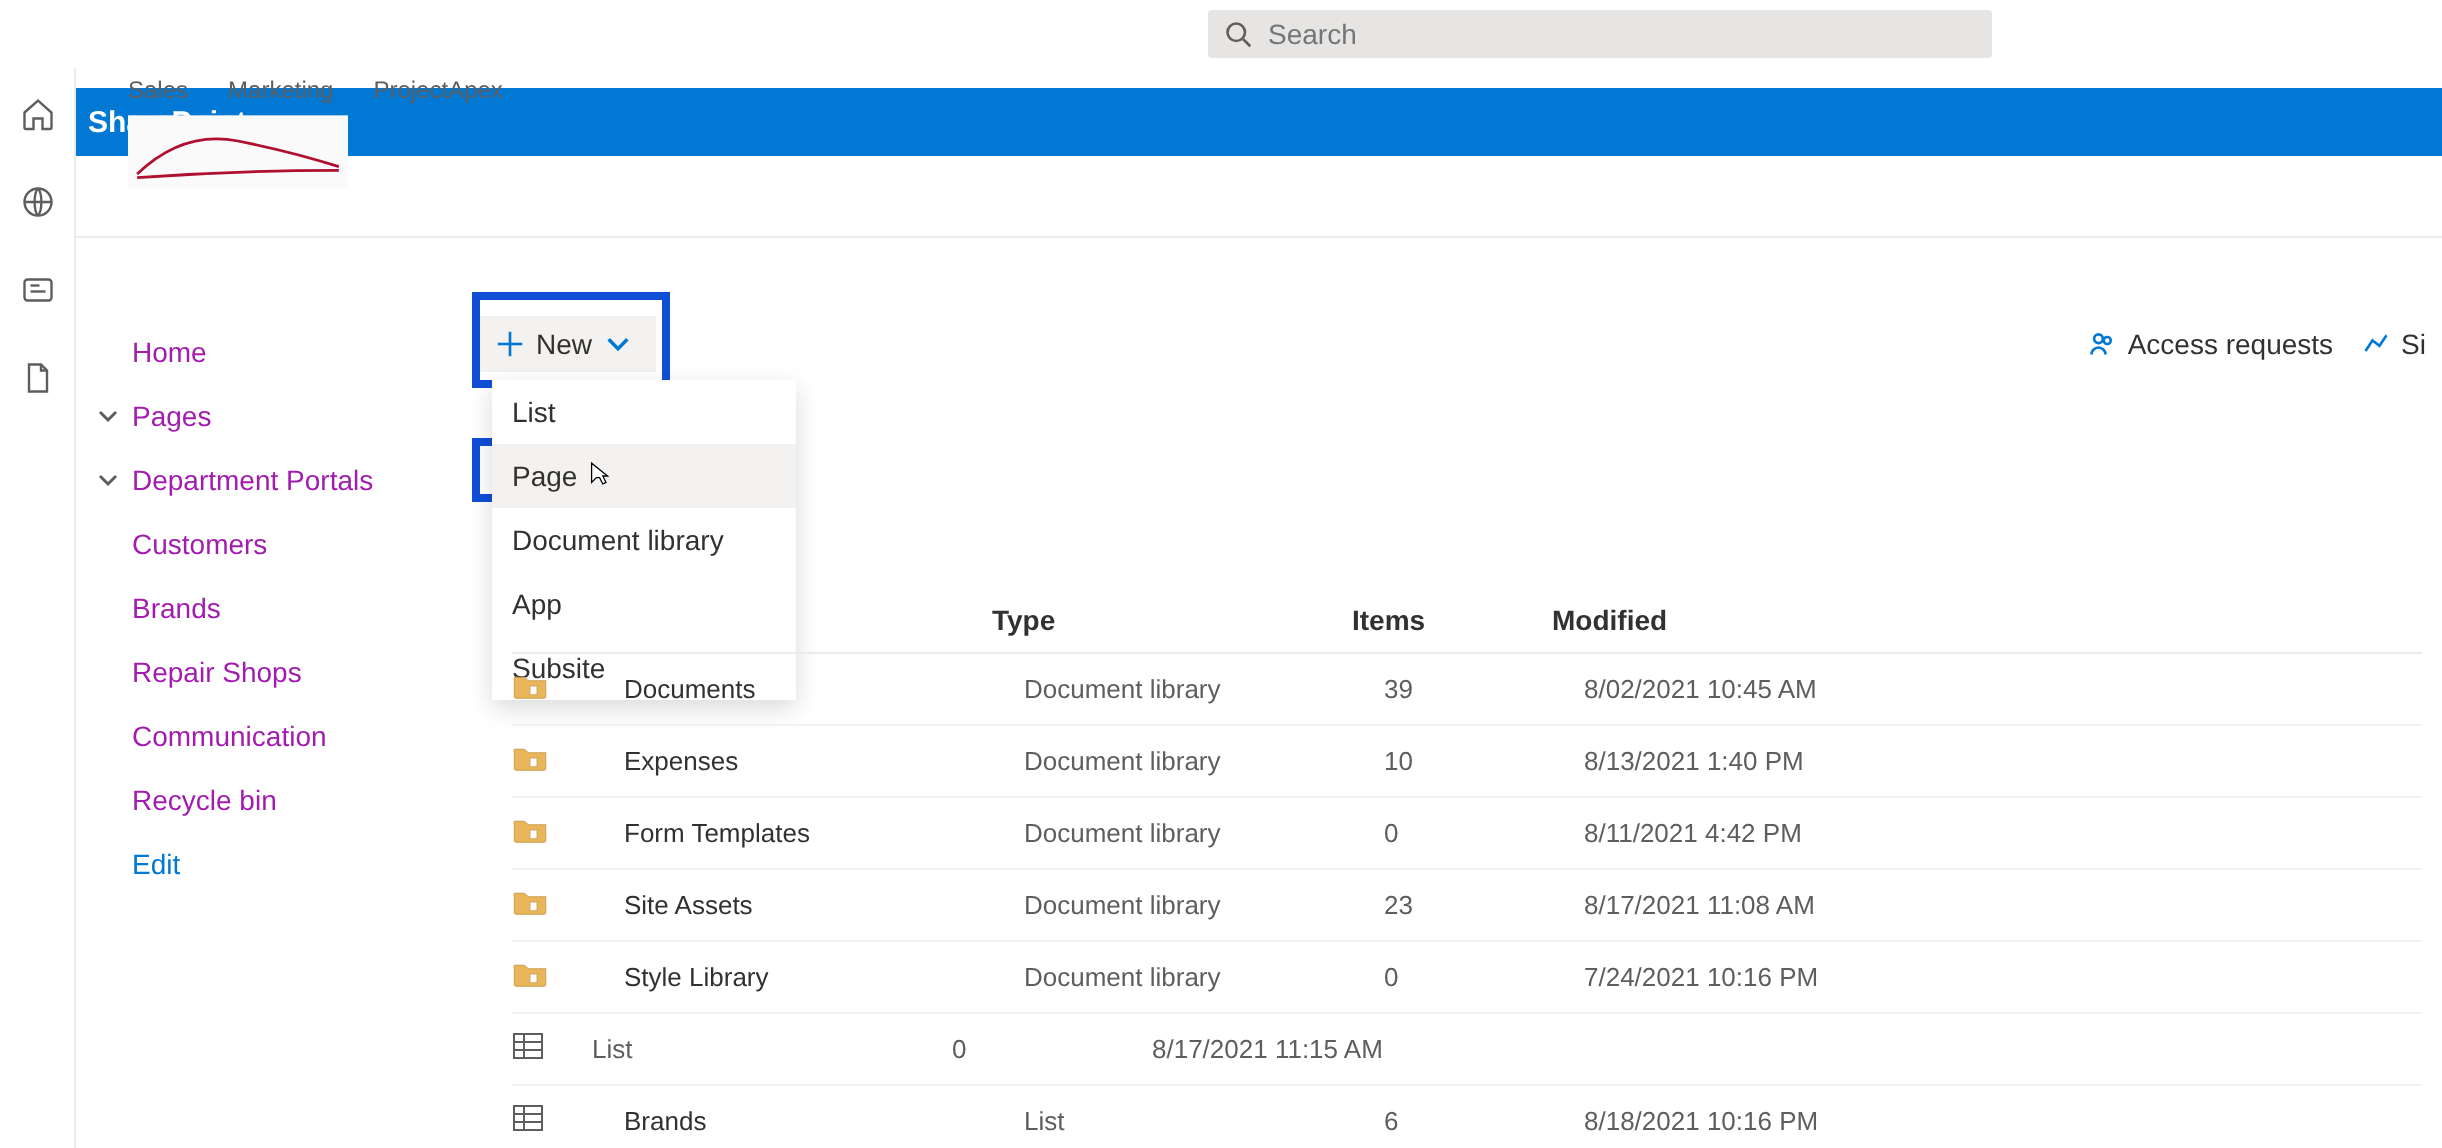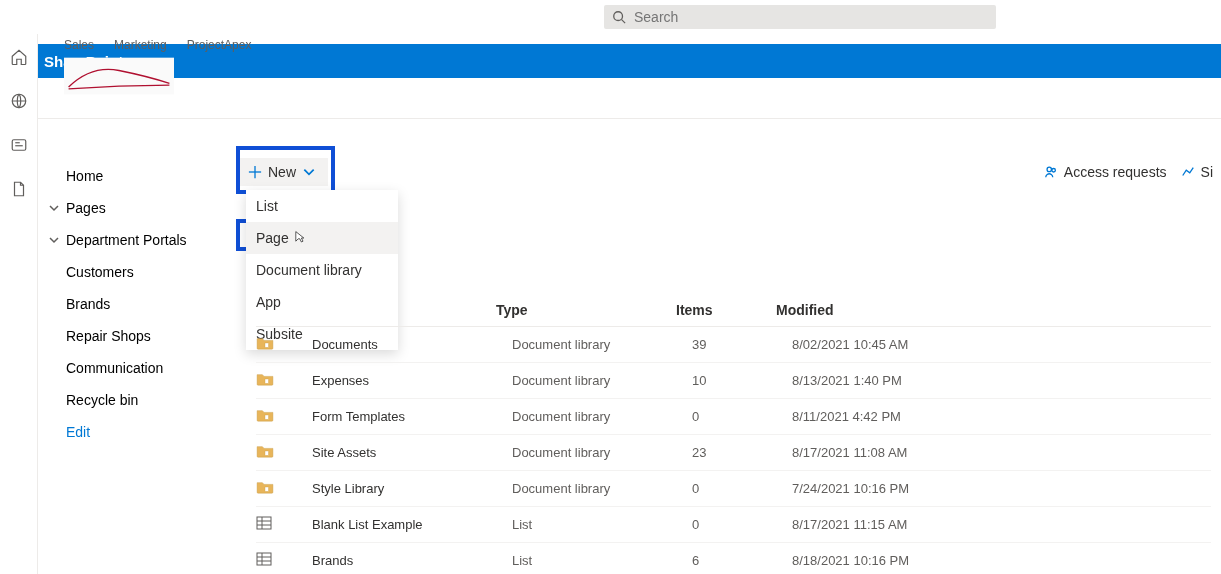--- a/index.html
+++ b/index.html
@@ -20,21 +20,21 @@
 
 
 .header { position: absolute; left: 38px; top: 34px; right: 0; height: 85px; border-bottom: 1px solid #edebe9; padding: 4px 24px 0 26px; }
 .header-links { font-size: 12px; color: #605e5c; display:flex; gap: 20px; }
 .header-links span { cursor: pointer; }
 .logo-area { margin-top: 4px; }
 .logo-area svg { width: 110px; height: 40px; }
 
 
 .leftnav { position: absolute; left: 38px; top: 150px; width: 198px; padding-top: 10px; }
-.nav-item { padding: 8px 0 8px 28px; cursor: pointer; font-size: 14px; color: #000000; display: flex; align-items: center; }
+.nav-item { padding: 8px 0 8px 28px; cursor: pointer; font-size: 14px; color: #a21caf; display: flex; align-items: center; }
 .nav-item.with-chevron { padding-left: 10px; }
 .nav-item .chevron { width: 12px; height: 12px; margin-right: 6px; }
 .nav-item.edit { color: #0078d4; }
 
 
 .cmdbar { position: absolute; left: 236px; top: 150px; right: 0; height: 44px; display: flex; align-items: center; }
 .new-btn { display: flex; align-items: center; gap: 6px; padding: 6px 12px; background: #f3f2f1; cursor: pointer; }
 .new-btn svg { width: 14px; height: 14px; stroke: #0078d4; stroke-width: 1.5; fill: none; }
 .highlight-box { position: absolute; border: 4px solid #0f4fd6; pointer-events:none; }
 .hb1 { left: 236px; top: 146px; width: 99px; height: 48px; }
@@ -249,21 +249,20 @@
         <div class="col-items">0</div>
         <div class="col-mod">7/24/2021 10:16 PM</div>
       </div>
       <div class="grid-row">
         <div class="col-icon"><svg class="list-icon" viewBox="0 0 16 14">
             <rect x="1" y="1" width="14" height="12" fill="none" stroke="#605e5c"></rect>
             <line x1="1" y1="5" x2="15" y2="5" stroke="#605e5c"></line>
             <line x1="1" y1="9" x2="15" y2="9" stroke="#605e5c"></line>
             <line x1="6" y1="1" x2="6" y2="13" stroke="#605e5c"></line>
           </svg></div>
-        <div class="col-name">Blank List Example</div>
         <div class="col-type">List</div>
         <div class="col-items">0</div>
         <div class="col-mod">8/17/2021 11:15 AM</div>
       </div>
       <div class="grid-row">
         <div class="col-icon"><svg class="list-icon" viewBox="0 0 16 14">
             <rect x="1" y="1" width="14" height="12" fill="none" stroke="#605e5c"></rect>
             <line x1="1" y1="5" x2="15" y2="5" stroke="#605e5c"></line>
             <line x1="1" y1="9" x2="15" y2="9" stroke="#605e5c"></line>
             <line x1="6" y1="1" x2="6" y2="13" stroke="#605e5c"></line>

